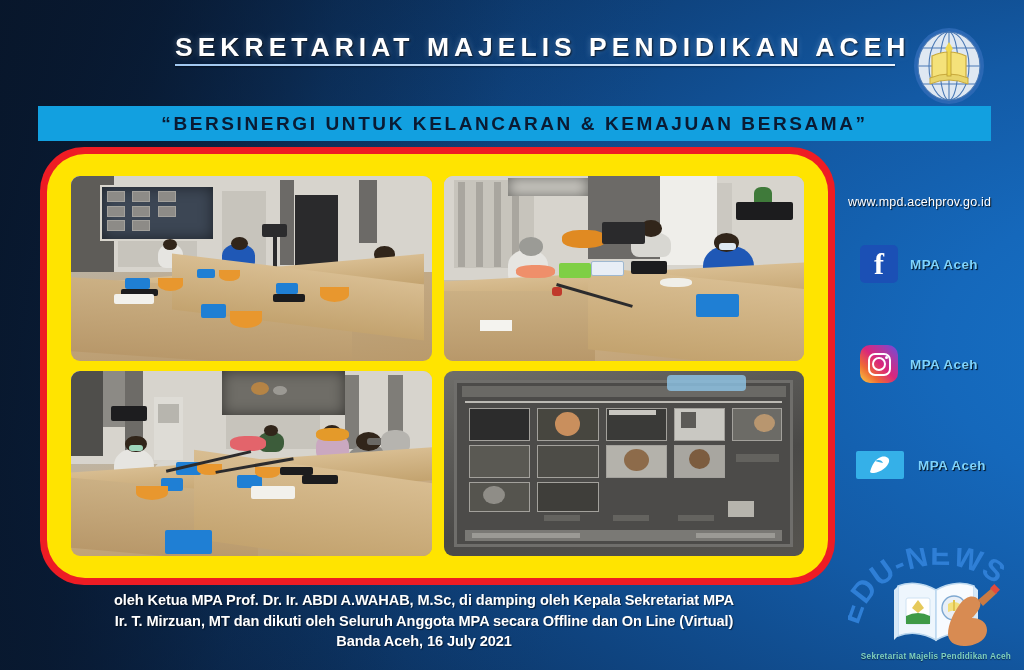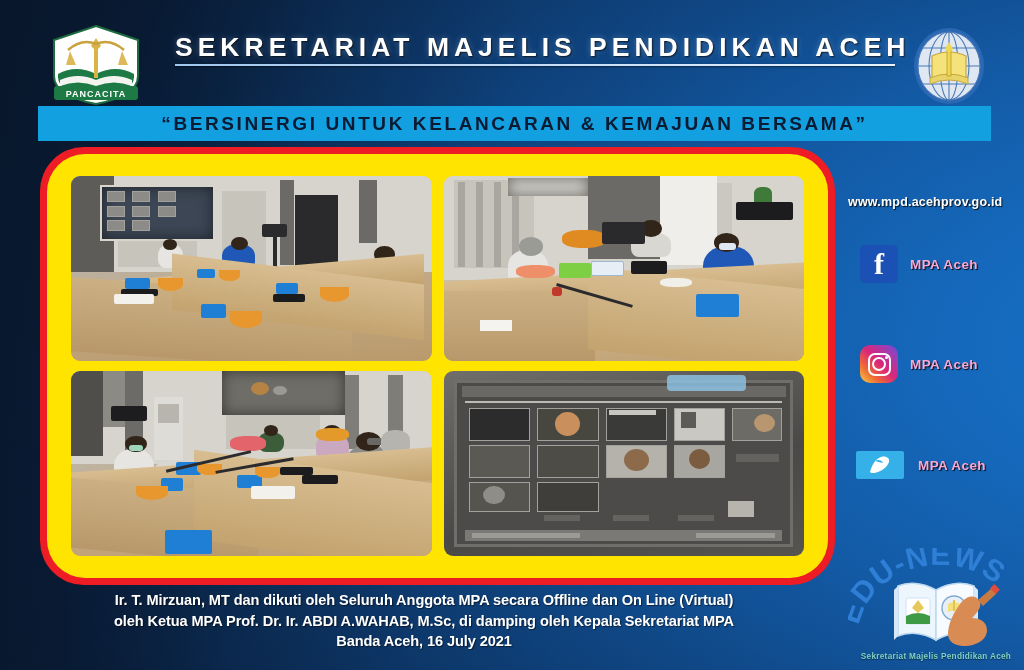--- a/index.html
+++ b/index.html
@@ -117,30 +117,30 @@
   .basket { background:#e8972e; border-radius:0 0 50% 50%; }
   .flower { background:#e0881f; border-radius:50%; }
   .laptop { background:#1c1c1e; border-radius:2px; }
   .mic { background:#2b2b2d; }
   .vtile { background:#b9b6ae; opacity:.55; }
   .ztile { background:#8d8b87; border:1px solid #a3a19c; }
 
   
   #sidebar { position:absolute; left:842px; top:195px; width:182px; }
   #website {
-    font-size:12.5px; font-weight:bold; color:#ffffff; letter-spacing:0.2px;
+    font-size:12.5px; font-weight:normal; color:#ffffff; letter-spacing:0.2px;
     text-shadow:1px 1px 1px rgba(0,0,0,0.85);
     margin-left:6px; white-space:nowrap;
   }
   .social-row {
     display:flex; align-items:center; gap:12px;
     margin-left:18px;
   }
   .social-label {
-    font-size:13.5px; font-weight:bold; color:#f9a8d4;
+    font-size:13.5px; font-weight:bold; color:#7dd3fc;
     text-shadow:1px 1px 1px rgba(0,0,0,0.9);
     letter-spacing:0.4px;
   }
   .icon-box { width:38px; height:38px; flex:0 0 38px; position:relative; }
   .fb-box { background:#1b50b5; border-radius:5px;
     display:flex; align-items:center; justify-content:center; }
   .fb-glyph { color:#fff; font-size:30px; font-weight:bold; line-height:1;
     font-family:"Liberation Serif", serif; margin-top:-1px; }
   .ig-box {
     background:linear-gradient(45deg,#f8c043 4%,#ef6a34 26%,#d9267c 52%,#a93aa8 76%,#6b4de0 100%);
@@ -176,35 +176,20 @@
   #caption div { white-space:nowrap; }
 </style>
 </head>
 <body>
 
 <div id="bg"></div>
 <div id="bg2"></div>
 
 <div id="header">
 
-  <div class="emblem-left">
-    <svg viewBox="0 0 96 82" width="96" height="82">
-      <path d="M48 2 L90 16 L90 52 Q90 72 48 80 Q6 72 6 52 L6 16 Z" fill="#ffffff" stroke="#1d6b3f" stroke-width="2"></path>
-      <path d="M48 6 L86 18 L86 52 Q86 69 48 76 Q10 69 10 52 L10 18 Z" fill="#ffffff"></path>
-      <path d="M10 50 Q28 40 48 50 Q68 40 86 50 L86 53 Q86 69 48 76 Q10 69 10 53 Z" fill="#1d7a44"></path>
-      <path d="M12 56 Q30 48 48 56 Q66 48 84 56 L84 62 Q66 55 48 62 Q30 55 12 62 Z" fill="#f3f3ef"></path>
-      <rect x="46" y="20" width="4" height="34" fill="#d8b348"></rect>
-      <path d="M48 14 l5 8 -5 5 -5 -5 z" fill="#d8b348"></path>
-      <path d="M20 26 q14 -12 28 -6 q14 -6 28 6" stroke="#c9a23d" stroke-width="2.5" fill="none"></path>
-      <path d="M22 27 l-4 14 h10 z" fill="#d8b348" opacity=".9"></path>
-      <path d="M74 27 l-4 14 h10 z" fill="#d8b348" opacity=".9"></path>
-      <rect x="6" y="62" width="84" height="14" rx="3" fill="#1d7a44"></rect>
-      <text x="48" y="72.5" font-family="Liberation Sans, sans-serif" font-size="9" font-weight="bold" fill="#ffffff" text-anchor="middle" letter-spacing="1">PANCACITA</text>
-    </svg>
-  </div>
 
   <div id="title-block">
     <div id="title-line1">SEKRETARIAT MAJELIS PENDIDIKAN ACEH</div>
     <div id="title-rule"></div>
   </div>
 
   <div class="emblem-right">
     <svg viewBox="0 0 78 80" width="78" height="80">
       <ellipse cx="39" cy="40" rx="35" ry="38" fill="#2b68b4"></ellipse>
       <ellipse cx="39" cy="40" rx="31" ry="34" fill="#dfe8f2"></ellipse>
@@ -443,16 +428,16 @@
     <g>
       <path d="M112 56 C118 48 126 46 131 52 C135 57 130 64 124 70 C132 70 139 74 139 82 C139 92 128 98 116 98 C106 98 100 93 100 86 C100 76 106 64 112 56 Z" fill="#d88b52"></path>
       <path d="M130 52 L144 40 L149 45 L135 58 Z" fill="#c97a43"></path>
       <rect x="143" y="38" width="8" height="6" transform="rotate(45 147 41)" fill="#e24b3c"></rect>
     </g>
   </svg>
   <div id="edunews-sub">Sekretariat Majelis Pendidikan Aceh</div>
 </div>
 
 <div id="caption">
+  <div>oleh Ketua  MPA Prof. Dr. Ir. ABDI A.WAHAB, M.Sc, di damping oleh Kepala Sekretariat MPA</div>
   <div>Ir. T. Mirzuan, MT dan dikuti oleh Seluruh Anggota MPA secara Offline dan On Line (Virtual)</div>
-  <div>oleh Ketua  MPA Prof. Dr. Ir. ABDI A.WAHAB, M.Sc, di damping oleh Kepala Sekretariat MPA</div>
   <div>Banda Aceh, 16 July 2021</div>
 </div>
 
 </body></html>

